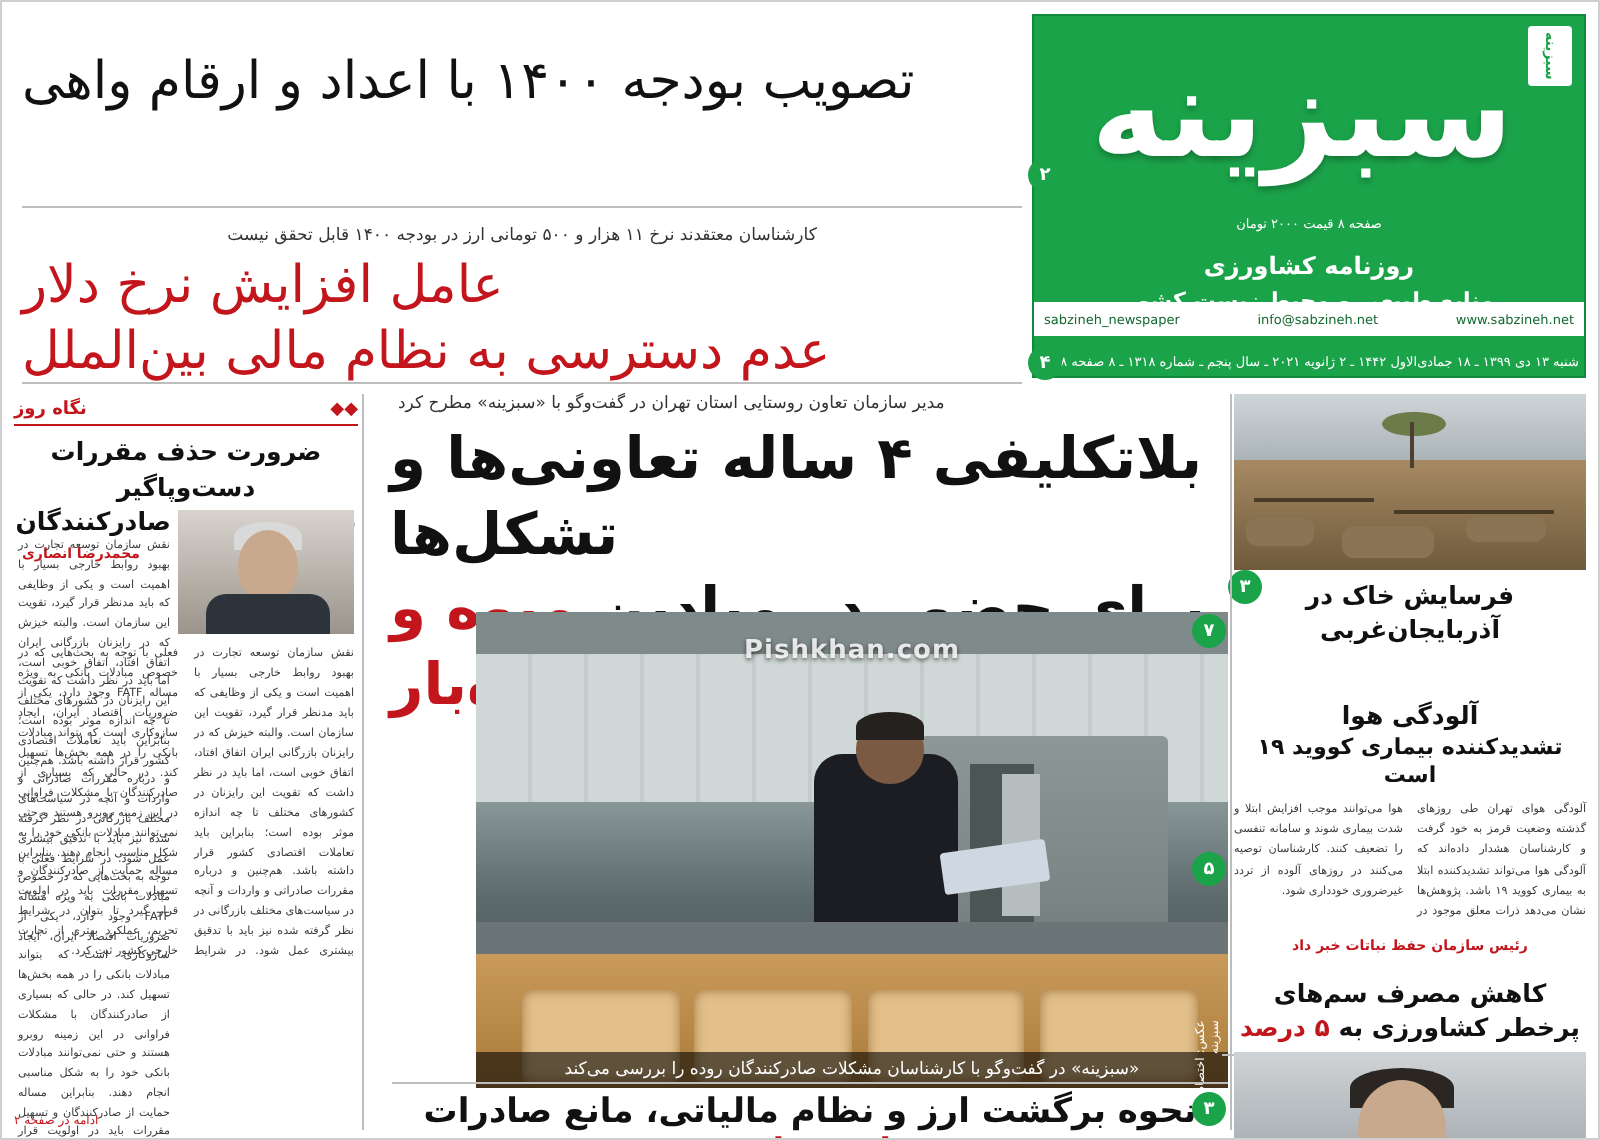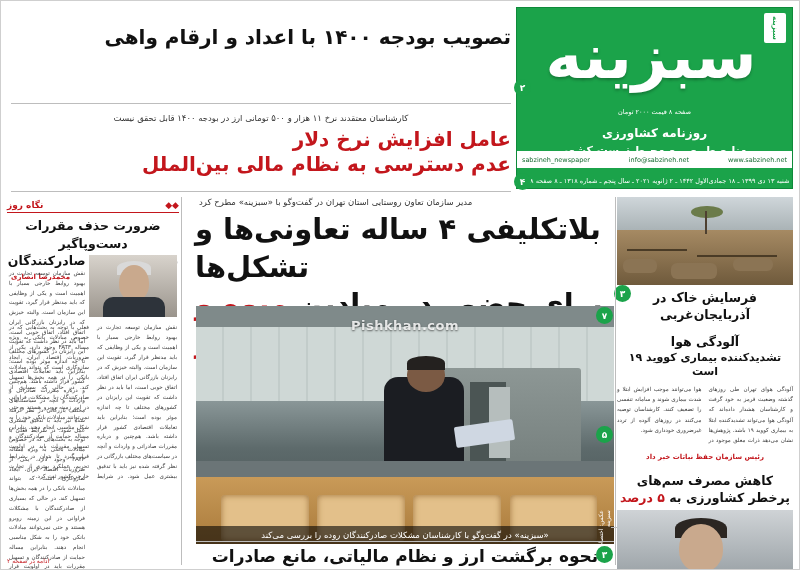--- a/index.html
+++ b/index.html
@@ -96,24 +96,24 @@
     position: absolute;
     background: #ffffff;
   }
   .lead-kicker {
     font-size: 8.5px;
     color: #333;
     text-align: center;
     margin-bottom: 4px;
   }
   .lead-title {
-    font-size: 20px;
-    font-weight: bold;
+    font-size: 26px;
+    font-weight: normal;
     color: #111111;
-    text-align: right;
+    text-align: left;
     line-height: 1.25;
   }
   .lead-title.red { color: #c3161c; }
   .badge {
     position: absolute;
     width: 17px; height: 17px;
     border-radius: 50%;
     background: #1ba34a;
     color: #fff;
     font-size: 9px;
@@ -149,21 +149,21 @@
     font-weight: bold;
     color: #111;
     line-height: 1.3;
   }
   .main-headline .hl { color: #c3161c; }
 
   
   .main-photo {
     position: absolute;
     right: 185px; top: 305px;
-    width: 418px; height: 238px;
+    width: 376px; height: 238px;
     overflow: hidden;
     background: #c2410c;
   }
   .mp-bg { position: absolute; inset: 0; background: linear-gradient(#b9c3c4 0%, #8e9b9c 38%, #5d6a6b 60%, #3f4a4b 100%); }
   .mp-wallpanel { position: absolute; left: 0; right: 0; top: 0; height: 40%; background: repeating-linear-gradient(90deg, #cfd8d6 0 26px, #c2ccca 26px 28px); }
   .mp-topband { position: absolute; left:0; right:0; top:0; height: 9%; background:#7f8a8a; }
   .mp-machine { position: absolute; right: 8%; top: 26%; width: 33%; height: 58%; background: linear-gradient(180deg,#8d9795,#6d7775); border-radius: 3px; }
   .mp-machine:after { content:""; position:absolute; left: 20%; top: 10%; width: 26%; height: 80%; background:#4b5554; }
   .mp-pipe { position: absolute; right: 25%; top: 34%; width: 5%; height: 30%; background: #b6bebd; }
   .mp-man-body { position: absolute; right: 36%; top: 30%; width: 19%; height: 55%; background: #1b1d22; border-radius: 14px 14px 4px 4px; }
@@ -443,21 +443,21 @@
         <div class="sp-rock" style="left:116px; bottom:14px; width:40px; height:13px;"></div>
         <div class="sp-crack" style="left:10px; bottom:34px; width:60px;"></div>
         <div class="sp-crack" style="left:80px; bottom:28px; width:80px;"></div>
       </div>
       <div class="story-title">
         <div>فرسایش خاک در آذربایجان‌غربی</div>
       </div>
     </div>
     <div class="rule-h" style="right:6px; top:330px; width:176px;"></div>
 
-    <div style="margin-top:10px;">
+    <div style="margin-top:26px;">
       <div class="story-title">آلودگی هوا</div>
       <div class="story-sub">تشدیدکننده بیماری کووید ۱۹ است</div>
       <div class="body-2col">آلودگی هوای تهران طی روزهای گذشته وضعیت قرمز به خود گرفت و کارشناسان هشدار داده‌اند که آلودگی هوا می‌تواند تشدیدکننده ابتلا به بیماری کووید ۱۹ باشد. پژوهش‌ها نشان می‌دهد ذرات معلق موجود در هوا می‌توانند موجب افزایش ابتلا و شدت بیماری شوند و سامانه تنفسی را تضعیف کنند. کارشناسان توصیه می‌کنند در روزهای آلوده از تردد غیرضروری خودداری شود.</div>
     </div>
 
     <div style="margin-top:8px;">
       <div class="kicker-sm">رئیس سازمان حفظ نباتات خبر داد</div>
       <div class="story-title">
         <div>کاهش مصرف سم‌های</div>
         <div>

